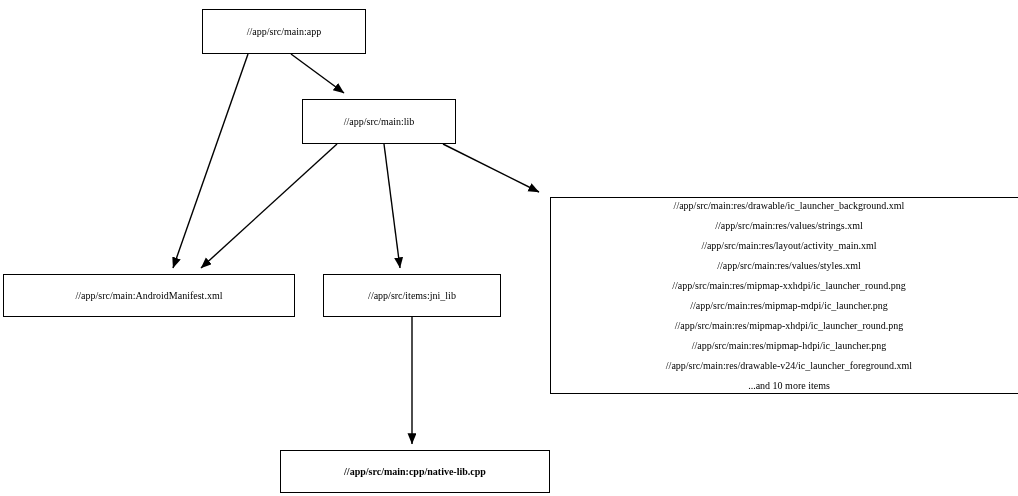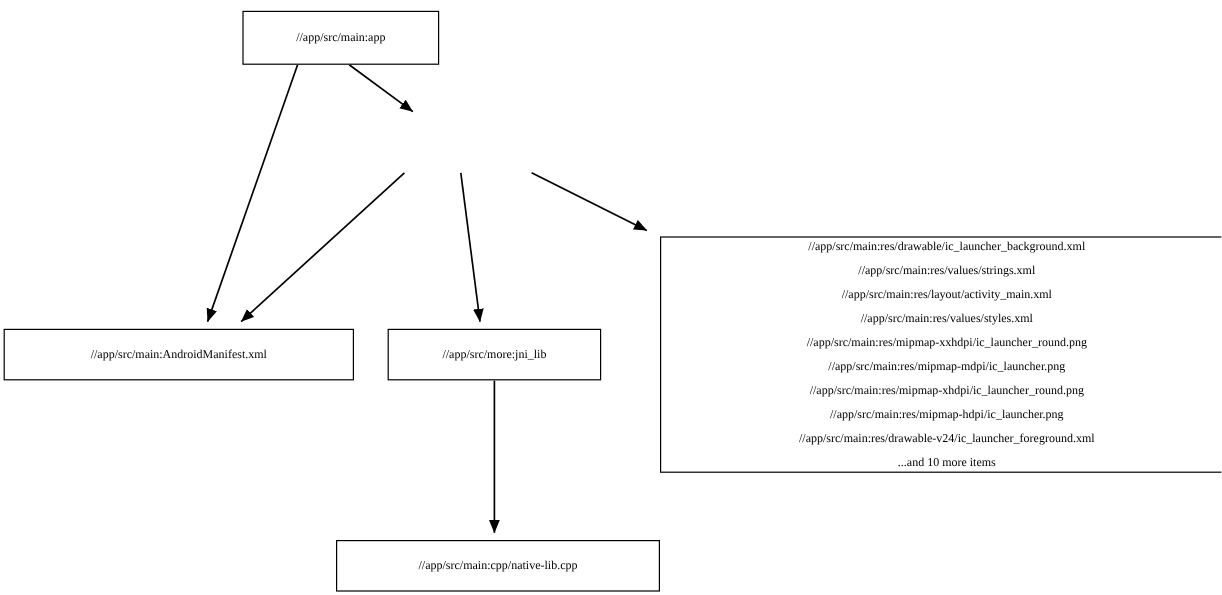--- a/index.html
+++ b/index.html
@@ -39,21 +39,21 @@
   }
   .node-label {
     display: block;
     white-space: pre;
   }
   #node-app      { left: 202px; top: 9px;   width: 164px; height: 45px; }
   #node-lib      { left: 302px; top: 99px;  width: 154px; height: 45px; }
   #node-manifest { left: 3px;   top: 274px; width: 292px; height: 43px; }
   #node-jni      { left: 323px; top: 274px; width: 178px; height: 43px; }
   #node-res      { left: 550px; top: 197px; width: 478px; height: 197px; }
-  #node-cpp      { left: 280px; top: 450px; width: 270px; height: 43px; }
+  #node-cpp      { left: 280px; top: 450px; width: 270px; height: 43px; font-weight: bold; }
 </style>
 </head>
 <body>
 
 <div id="graph-canvas">
 
   <svg id="edge-layer" viewBox="0 0 1018 496" xmlns="http://www.w3.org/2000/svg">
     <defs>
       <marker id="arrowhead" markerWidth="9" markerHeight="9" refX="7.6" refY="3.2" orient="auto" markerUnits="strokeWidth">
         <path d="M0,0 L0,6.4 L7.8,3.2 z" fill="#000000"></path>
@@ -70,27 +70,30 @@
 
     <line x1="443" y1="144" x2="539" y2="192" stroke="#000000" stroke-width="1.4" marker-end="url(#arrowhead)"></line>
 
     <line x1="412" y1="317" x2="412" y2="444" stroke="#000000" stroke-width="1.4" marker-end="url(#arrowhead)"></line>
   </svg>
 
   <div class="node" id="node-app">
     <span class="node-label">//app/src/main:app</span>
   </div>
 
+  <div class="node" id="node-lib">
+    <span class="node-label">//app/src/main:lib</span>
+  </div>
 
   <div class="node" id="node-manifest">
     <span class="node-label">//app/src/main:AndroidManifest.xml</span>
   </div>
 
   <div class="node" id="node-jni">
-    <span class="node-label">//app/src/more:jni_lib</span>
+    <span class="node-label">//app/src/items:jni_lib</span>
   </div>
 
   <div class="node" id="node-res">
     <span class="node-label" id="res-lines">//app/src/main:res/drawable/ic_launcher_background.xml
 //app/src/main:res/values/strings.xml
 //app/src/main:res/layout/activity_main.xml
 //app/src/main:res/values/styles.xml
 //app/src/main:res/mipmap-xxhdpi/ic_launcher_round.png
 //app/src/main:res/mipmap-mdpi/ic_launcher.png
 //app/src/main:res/mipmap-xhdpi/ic_launcher_round.png

